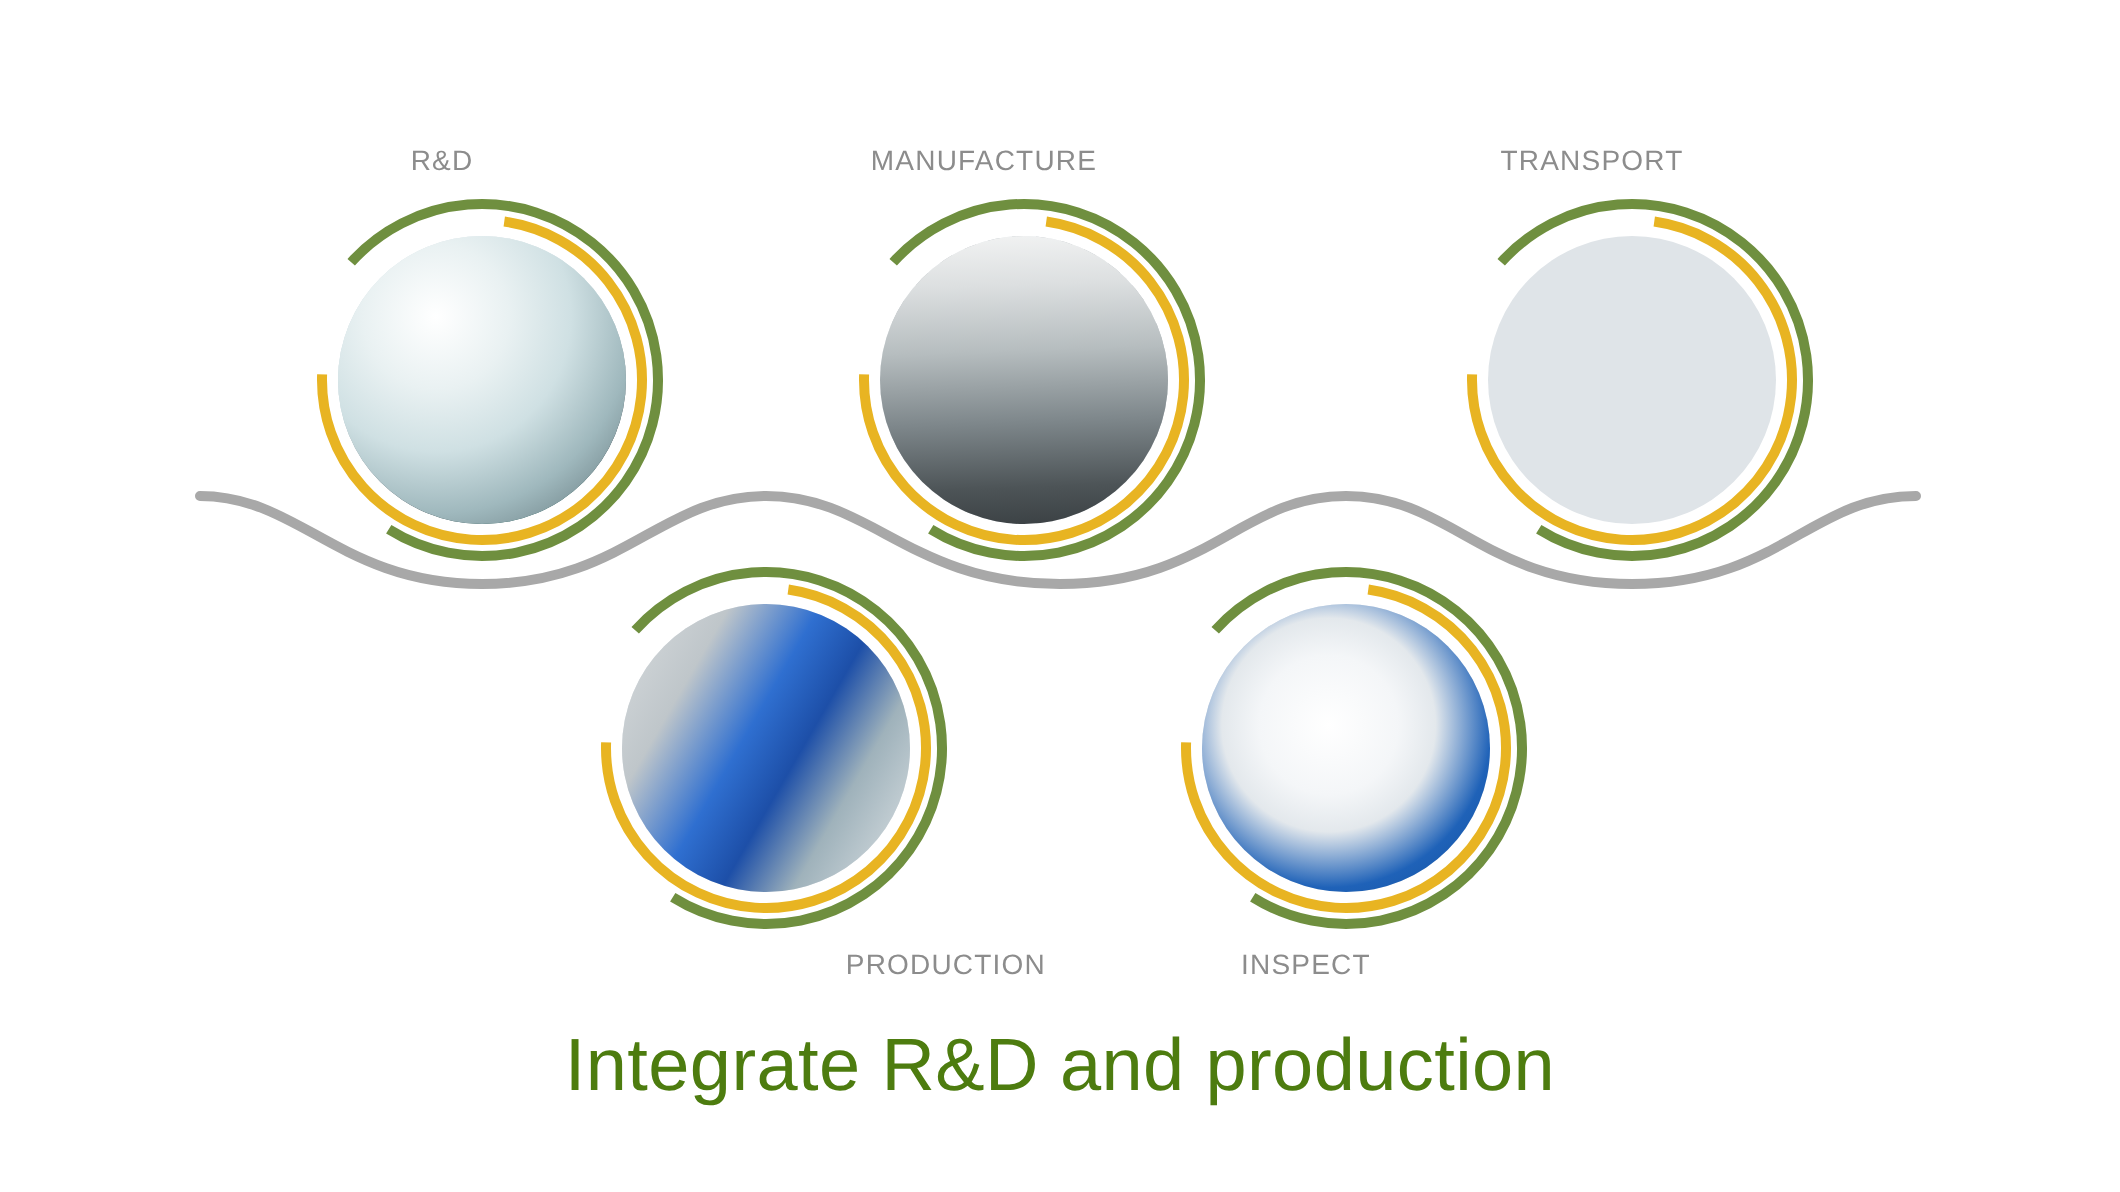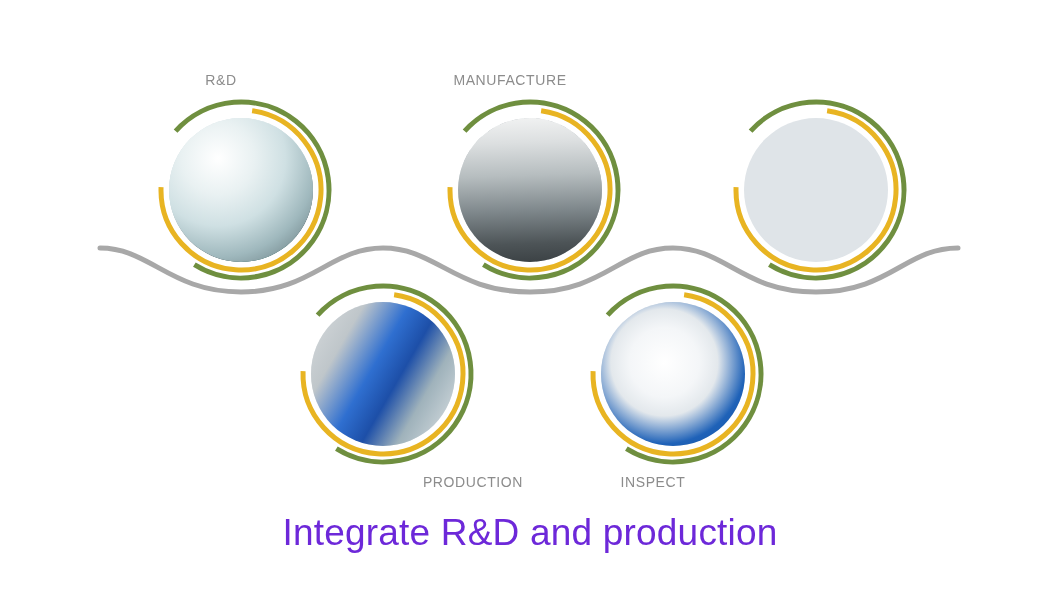--- a/index.html
+++ b/index.html
@@ -69,21 +69,21 @@
   .label-below { left: -80px; }
 
   
   .caption {
     position: absolute;
     left: 0;
     top: 512px;
     width: 1060px;
     text-align: center;
     font-size: 37px;
-    color: #6d28d9;
+    color: #4d7c0f;
     font-family: "Liberation Sans", sans-serif;
     font-weight: 400;
     letter-spacing: 0.2px;
     z-index: 4;
   }
 </style>
 </head>
 <body>
 
 <div id="stage">
@@ -102,38 +102,39 @@
       <div class="node" style="left: 141px; top: 90px; width: 200px; height: 200px;">
         <svg class="node-ring" width="200" height="200" viewBox="0 0 200 200">
           <path d="M 34.60 41.12 A 88 88 0 1 1 53.37 174.63" fill="none" stroke="#6f8f3f" stroke-width="5" stroke-linecap="butt"></path>
           <path d="M 111.13 20.78 A 80 80 0 1 1 20.05 97.21" fill="none" stroke="#e8b422" stroke-width="5" stroke-linecap="butt"></path>
         </svg>
         <div class="node-photo" title="Laboratory microscope close-up" style="left: 28px; top: 28px; width: 144px; height: 144px;">
           <div class="ph" style="background: radial-gradient(circle at 34% 28%, rgb(255, 255, 255) 0%, rgb(233, 241, 242) 26%, rgb(207, 224, 227) 48%, rgb(159, 184, 189) 70%, rgb(86, 105, 110) 100%), linear-gradient(160deg, rgb(238, 245, 246) 0%, rgb(201, 221, 225) 44%, rgb(47, 59, 64) 78%, rgb(22, 128, 110) 100%);"></div>
         </div>
         <div class="node-label label-above" style="top: -18px;">R&amp;D</div>
       </div>
-      <div class="node" style="left: 430px; top: 90px; width: 200px; height: 200px;">
+      <div class="node" style="left: 412px; top: 90px; width: 200px; height: 200px;">
         <svg class="node-ring" width="200" height="200" viewBox="0 0 200 200">
           <path d="M 34.60 41.12 A 88 88 0 1 1 53.37 174.63" fill="none" stroke="#6f8f3f" stroke-width="5" stroke-linecap="butt"></path>
           <path d="M 111.13 20.78 A 80 80 0 1 1 20.05 97.21" fill="none" stroke="#e8b422" stroke-width="5" stroke-linecap="butt"></path>
         </svg>
         <div class="node-photo" title="Industrial manufacturing plant interior" style="left: 28px; top: 28px; width: 144px; height: 144px;">
           <div class="ph" style="background: linear-gradient(178deg, rgb(242, 243, 243) 0%, rgb(220, 223, 224) 18%, rgb(182, 189, 191) 40%, rgb(126, 135, 139) 64%, rgb(77, 84, 87) 86%, rgb(58, 64, 67) 100%), repeating-linear-gradient(90deg, rgba(255, 255, 255, 0.35) 0px, rgba(255, 255, 255, 0.35) 6px, rgba(60, 70, 75, 0.25) 6px, rgba(60, 70, 75, 0.25) 12px);"></div>
         </div>
         <div class="node-label label-above" style="top: -18px;">MANUFACTURE</div>
       </div>
       <div class="node" style="left: 716px; top: 90px; width: 200px; height: 200px;">
         <svg class="node-ring" width="200" height="200" viewBox="0 0 200 200">
           <path d="M 34.60 41.12 A 88 88 0 1 1 53.37 174.63" fill="none" stroke="#6f8f3f" stroke-width="5" stroke-linecap="butt"></path>
           <path d="M 111.13 20.78 A 80 80 0 1 1 20.05 97.21" fill="none" stroke="#e8b422" stroke-width="5" stroke-linecap="butt"></path>
         </svg>
         <div class="node-photo" title="Forklift moving wrapped pallet of cartons" style="left: 28px; top: 28px; width: 144px; height: 144px;">
           <div class="ph"></div>
         </div>
+        <div class="node-label label-above" style="top: -18px;">TRANSPORT</div>
       </div>
       <div class="node" style="left: 283px; top: 274px; width: 200px; height: 200px;">
         <svg class="node-ring" width="200" height="200" viewBox="0 0 200 200">
           <path d="M 34.60 41.12 A 88 88 0 1 1 53.37 174.63" fill="none" stroke="#6f8f3f" stroke-width="5" stroke-linecap="butt"></path>
           <path d="M 111.13 20.78 A 80 80 0 1 1 20.05 97.21" fill="none" stroke="#e8b422" stroke-width="5" stroke-linecap="butt"></path>
         </svg>
         <div class="node-photo" title="Worker in blue cleanroom suit operating equipment" style="left: 28px; top: 28px; width: 144px; height: 144px;">
           <div class="ph" style="background: linear-gradient(120deg, rgb(216, 220, 222) 0%, rgb(191, 198, 202) 24%, rgb(47, 111, 208) 44%, rgb(29, 79, 168) 58%, rgb(159, 178, 187) 74%, rgb(226, 230, 232) 100%);"></div>
         </div>
         <div class="node-label label-below" style="top: 200px; text-align: right;">PRODUCTION</div>

